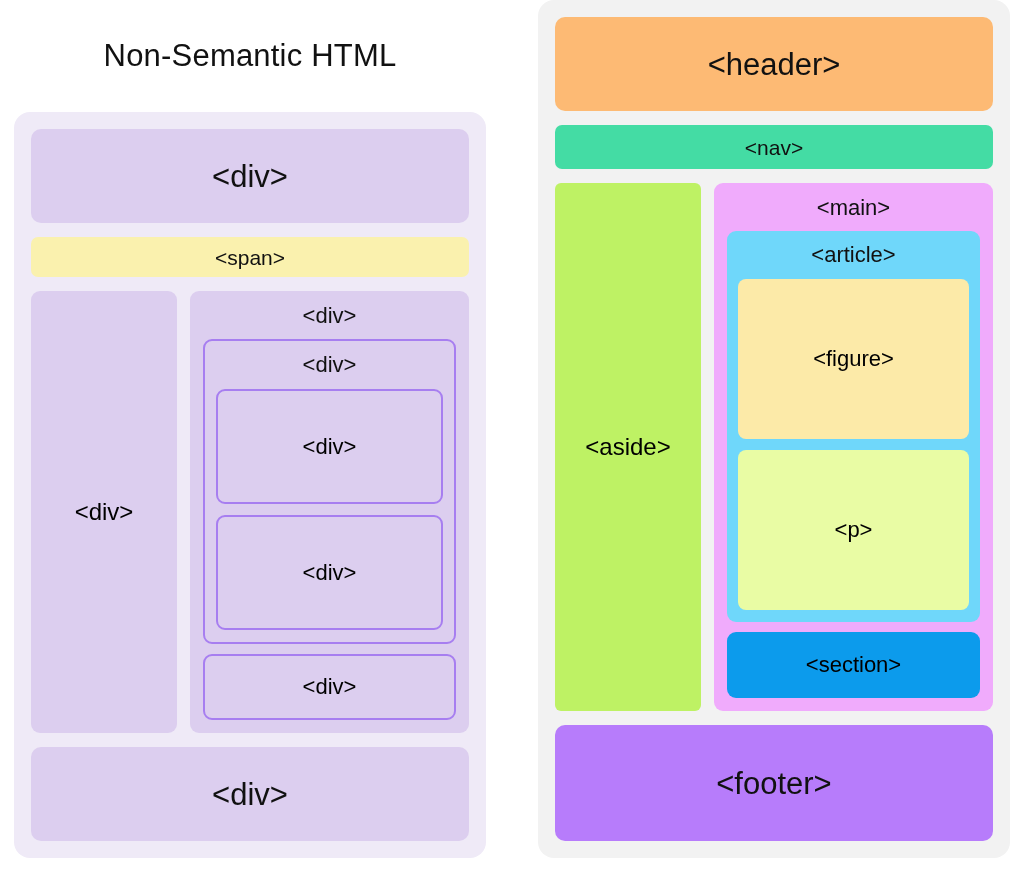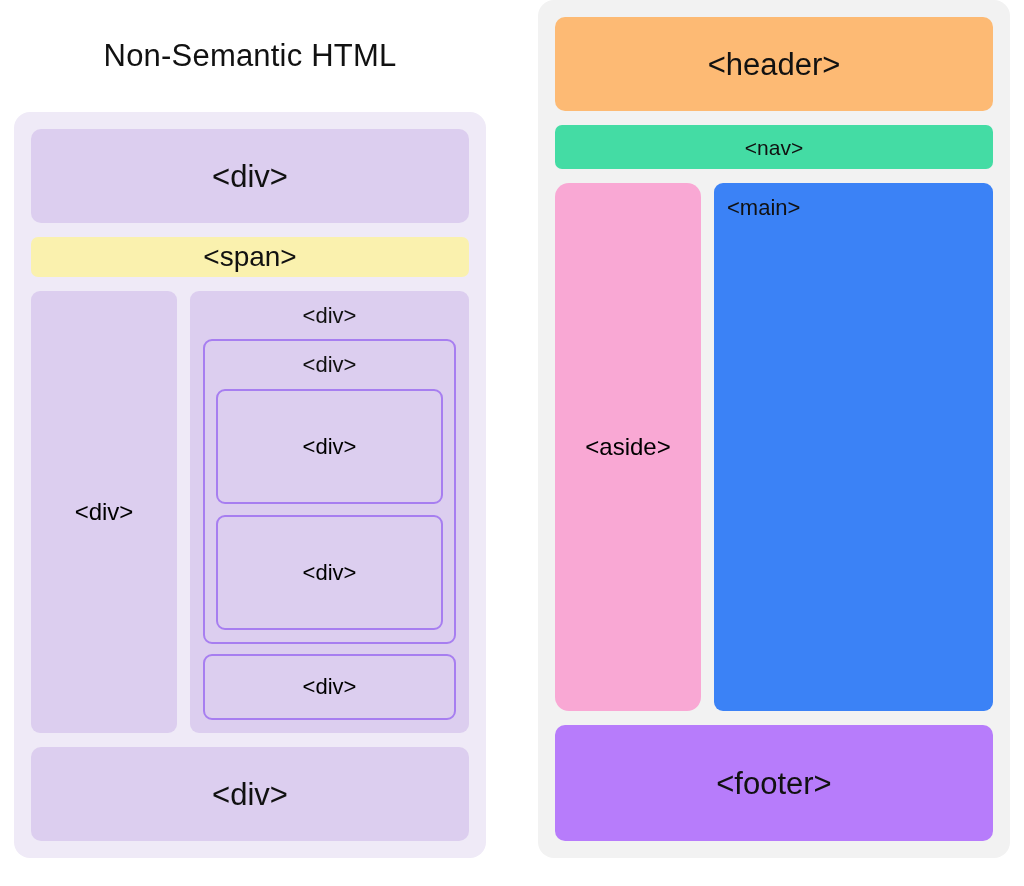--- a/index.html
+++ b/index.html
@@ -69,21 +69,21 @@
     background: #DCCEEF;
     height: 94px;
     font-size: 31px;
     border-radius: 10px;
     flex: 0 0 auto;
   }
 
   .span-bar {
     background: #FAF1AE;
     height: 40px;
-    font-size: 28px;
+    font-size: 21px;
     border-radius: 7px;
     flex: 0 0 auto;
   }
 
   .mid-row {
     flex: 1 1 auto;
     display: flex;
     gap: 13px;
     min-height: 0;
   }
@@ -171,37 +171,37 @@
   }
 
   .sem-mid-row {
     flex: 1 1 auto;
     display: flex;
     gap: 13px;
     min-height: 0;
   }
 
   .aside-blk {
-    background: #f9a8d4;
+    background: #bef264;
     width: 146px;
     flex: 0 0 146px;
-    border-radius: 14px;
+    border-radius: 6px;
     font-size: 24px;
     display: flex;
     align-items: center;
     justify-content: center;
   }
 
   .main-blk {
     flex: 1 1 auto;
-    background: #3b82f6;
+    background: #f0abfc;
     border-radius: 9px;
     padding: 12px 13px 13px;
     display: flex;
-    flex-direction: row;
+    flex-direction: column;
     gap: 10px;
     min-width: 0;
   }
   .main-blk > .blk-label { font-size: 22px; color:#111; text-align:center; }
 
   .article-blk {
     flex: 1 1 auto;
     background: #6FD7FA;
     border-radius: 9px;
     padding: 11px 11px 12px;
@@ -299,21 +299,29 @@
 
       <div class="block nav-blk">&lt;nav&gt;</div>
 
       <div class="sem-mid-row">
 
         <div class="aside-blk">&lt;aside&gt;</div>
 
         <div class="main-blk">
           <div class="blk-label">&lt;main&gt;</div>
 
-
+          <div class="article-blk">
+            <div class="blk-label">&lt;article&gt;</div>
+
+            <div class="figure-blk">&lt;figure&gt;</div>
+
+            <div class="p-blk">&lt;p&gt;</div>
+          </div>
+
+          <div class="section-blk">&lt;section&gt;</div>
         </div>
       </div>
 
       <div class="block footer-blk">&lt;footer&gt;</div>
     </div>
   </div>
 
 </div>
 
 </body></html>

